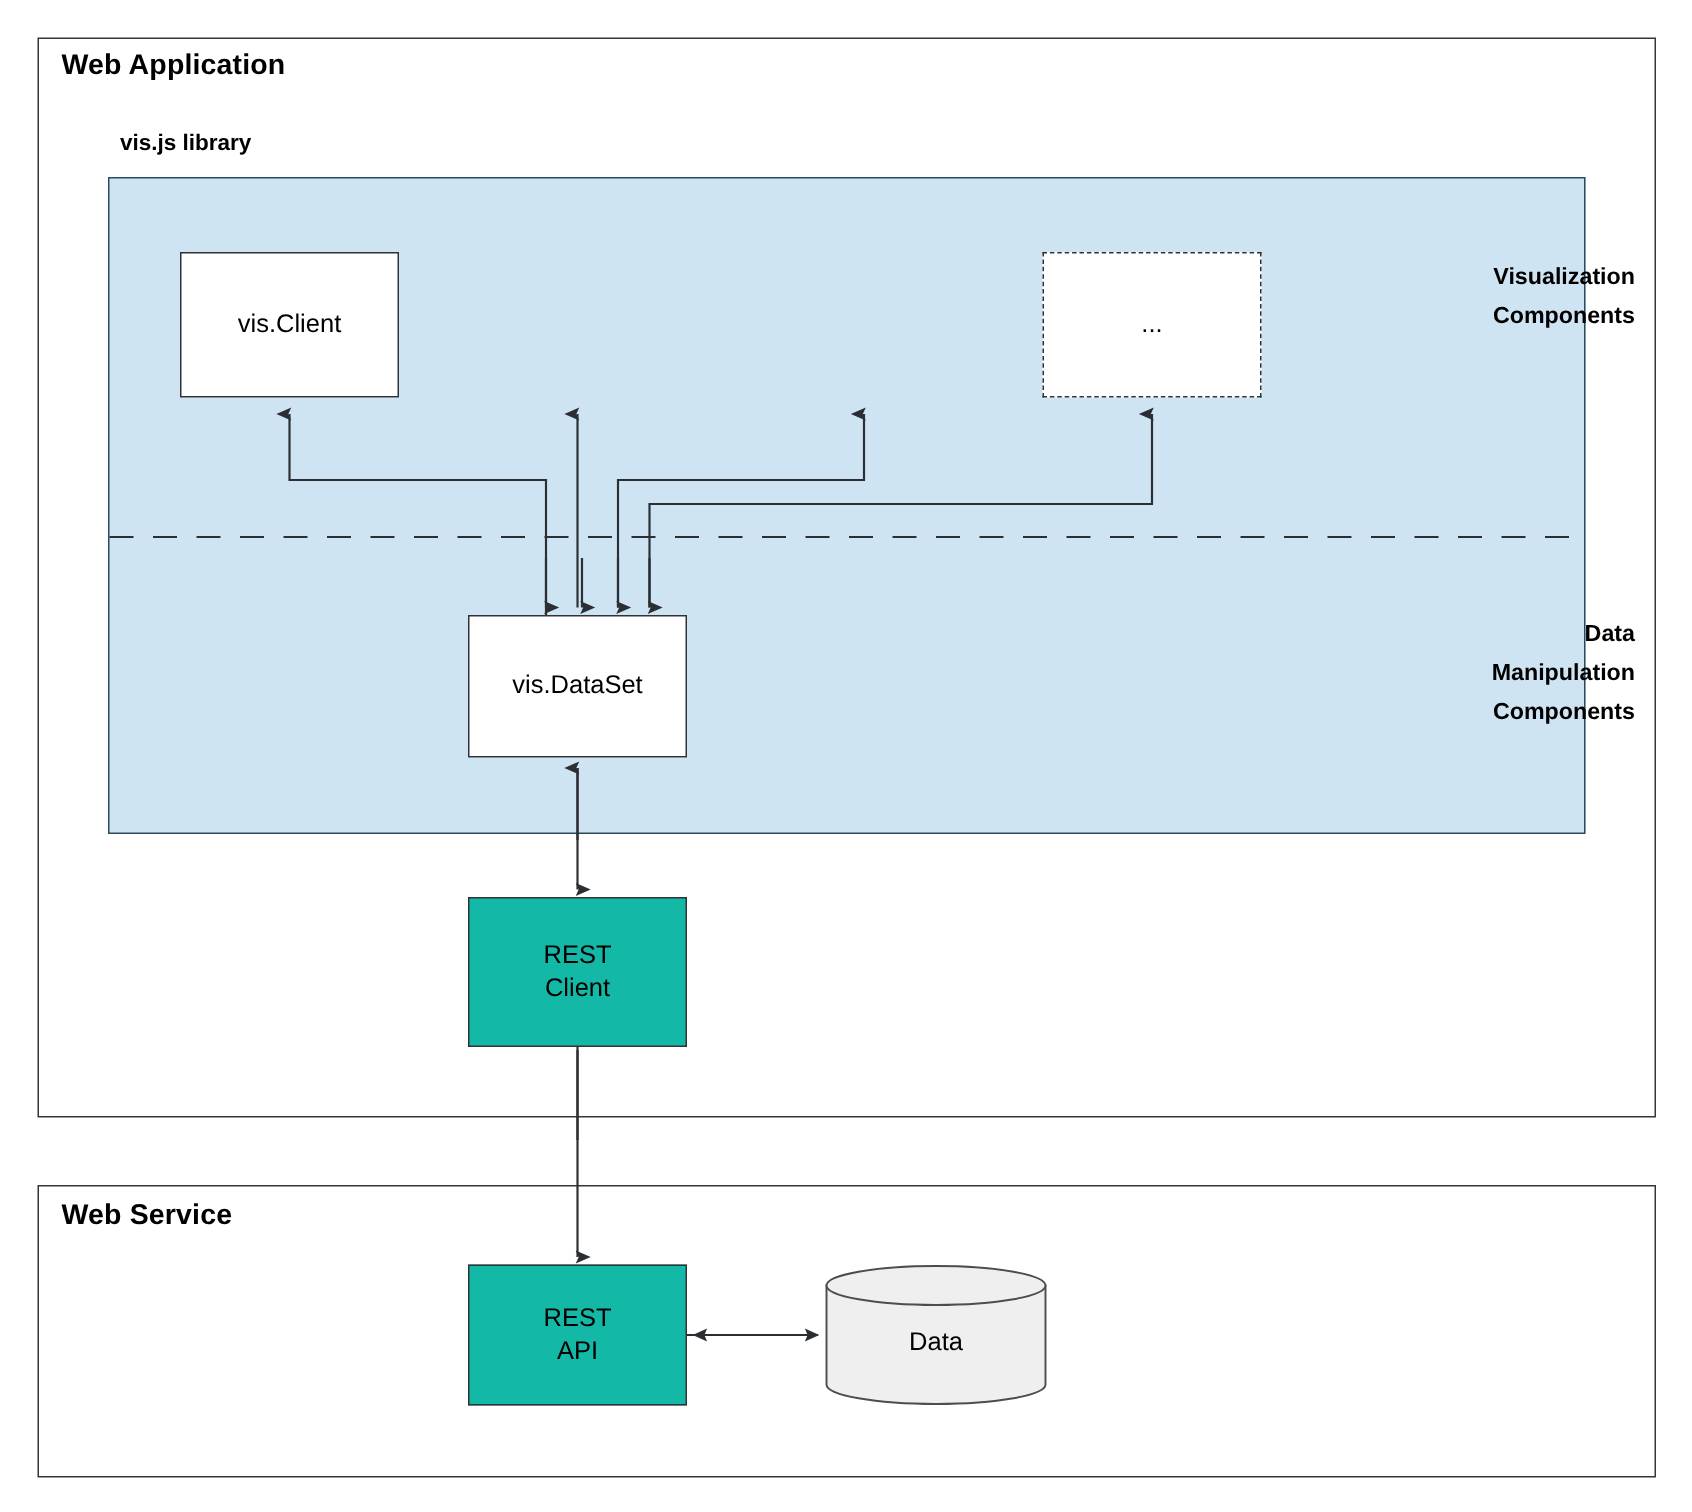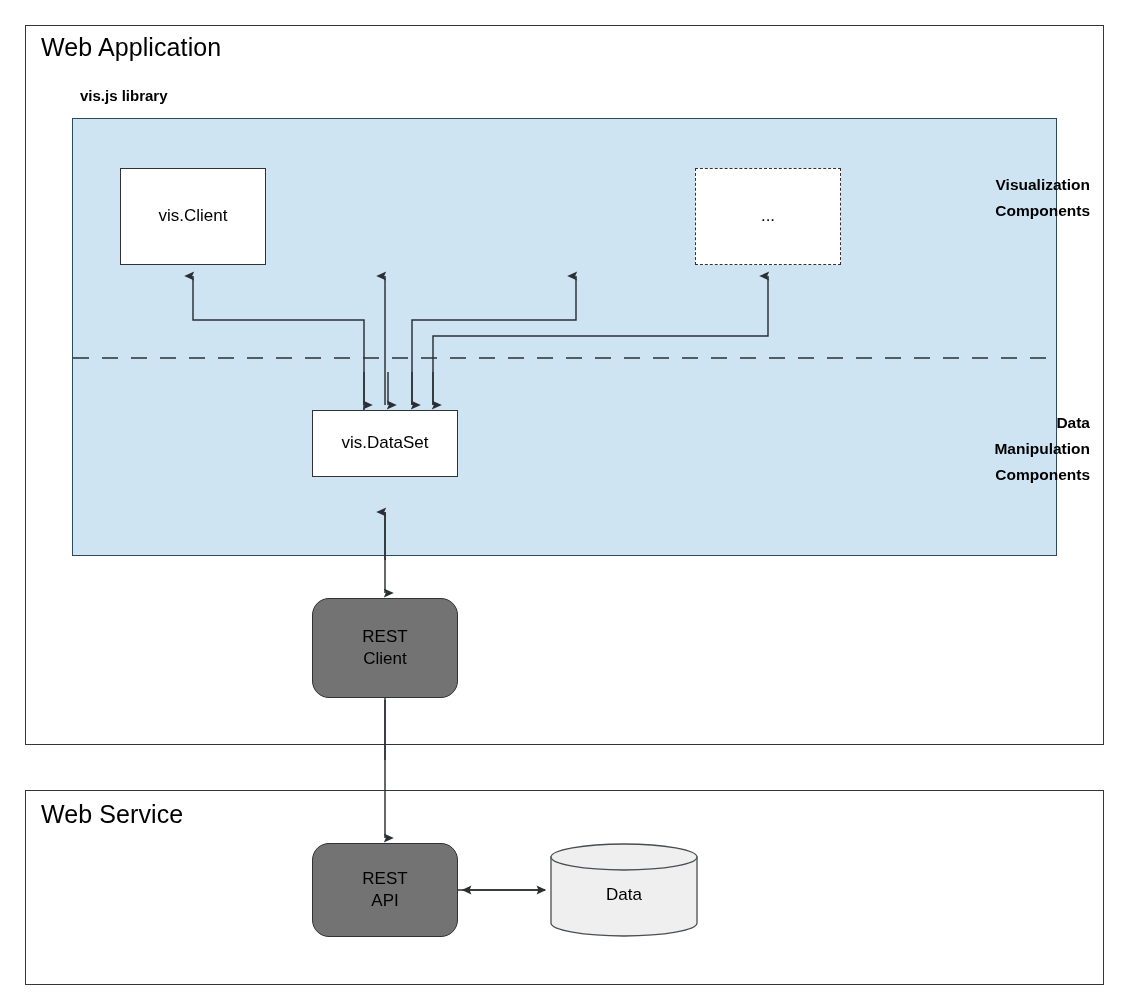--- a/index.html
+++ b/index.html
@@ -33,22 +33,22 @@
     position: absolute;
     border: 1.6px solid #33373b;
     background: #ffffff;
     box-sizing: border-box;
   }
   #web-application-frame { left: 25px; top: 25px; width: 1079px; height: 720px; }
   #web-service-frame     { left: 25px; top: 790px; width: 1079px; height: 195px; }
 
   .frame-title {
     position: absolute;
-    font-weight: normal;
-    font-size: 25px;
+    font-weight: bold;
+    font-size: 19px;
     color: #000000;
     letter-spacing: 0.1px;
     white-space: nowrap;
   }
   #web-application-title { left: 41px; top: 33px; }
   #web-service-title     { left: 41px; top: 800px; }
 
   
   #visjs-label {
     position: absolute;
@@ -79,27 +79,27 @@
     text-align: center;
     font-size: 17px;
     color: #000000;
     line-height: 1.32;
     white-space: pre-line;
   }
   .node.dashed {
     border-style: dashed;
     border-width: 1.6px;
   }
-  .node.gray { background: #737373; border-radius: 17px; }
+  .node.gray { background: #14b8a6; }
 
   #node-vis-graph    { left: 120px; top: 168px; width: 146px; height: 97px; }
   #node-vis-timeline { left: 312px; top: 168px; width: 146px; height: 97px; }
   #node-vis-graph3d  { left: 503px; top: 168px; width: 146px; height: 97px; }
   #node-ellipsis     { left: 695px; top: 168px; width: 146px; height: 97px; }
-  #node-vis-dataset  { left: 312px; top: 410px; width: 146px; height: 67px; }
+  #node-vis-dataset  { left: 312px; top: 410px; width: 146px; height: 95px; }
   #node-rest-client  { left: 312px; top: 598px; width: 146px; height: 100px; }
   #node-rest-api     { left: 312px; top: 843px; width: 146px; height: 94px; }
 
   
   .panel-label {
     position: absolute;
     font-weight: bold;
     font-size: 15.5px;
     color: #000000;
     line-height: 1.68;

